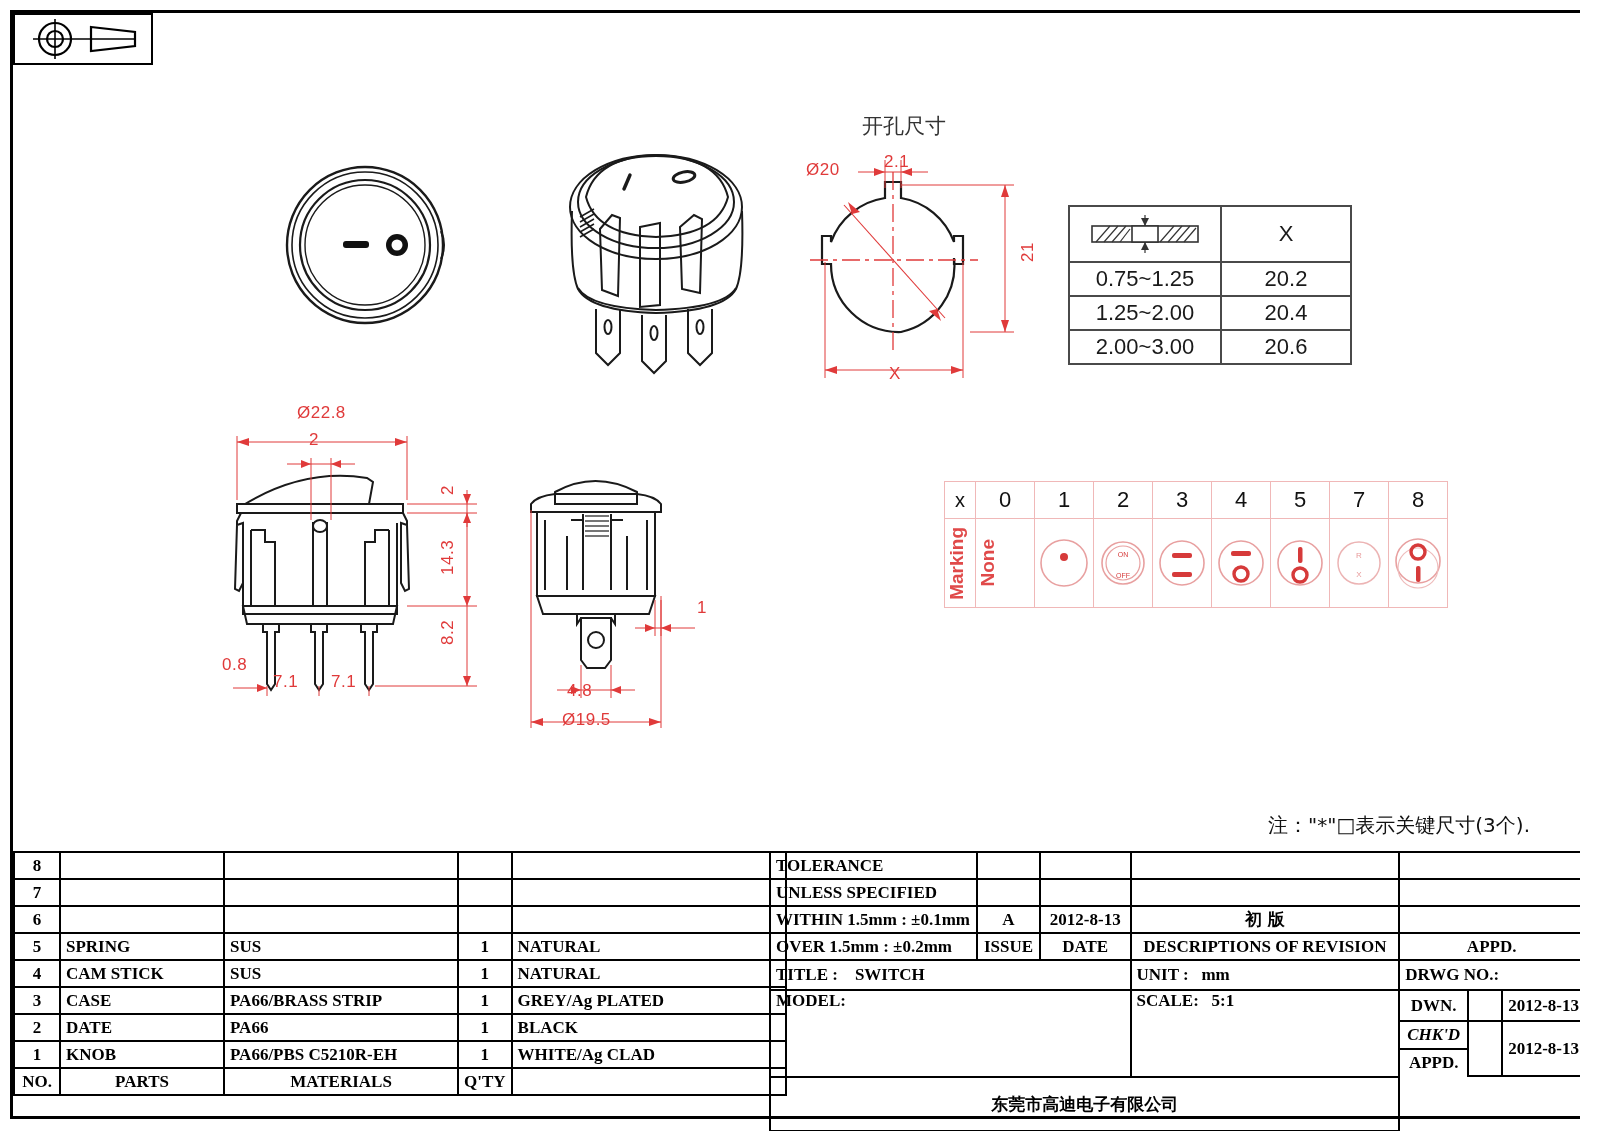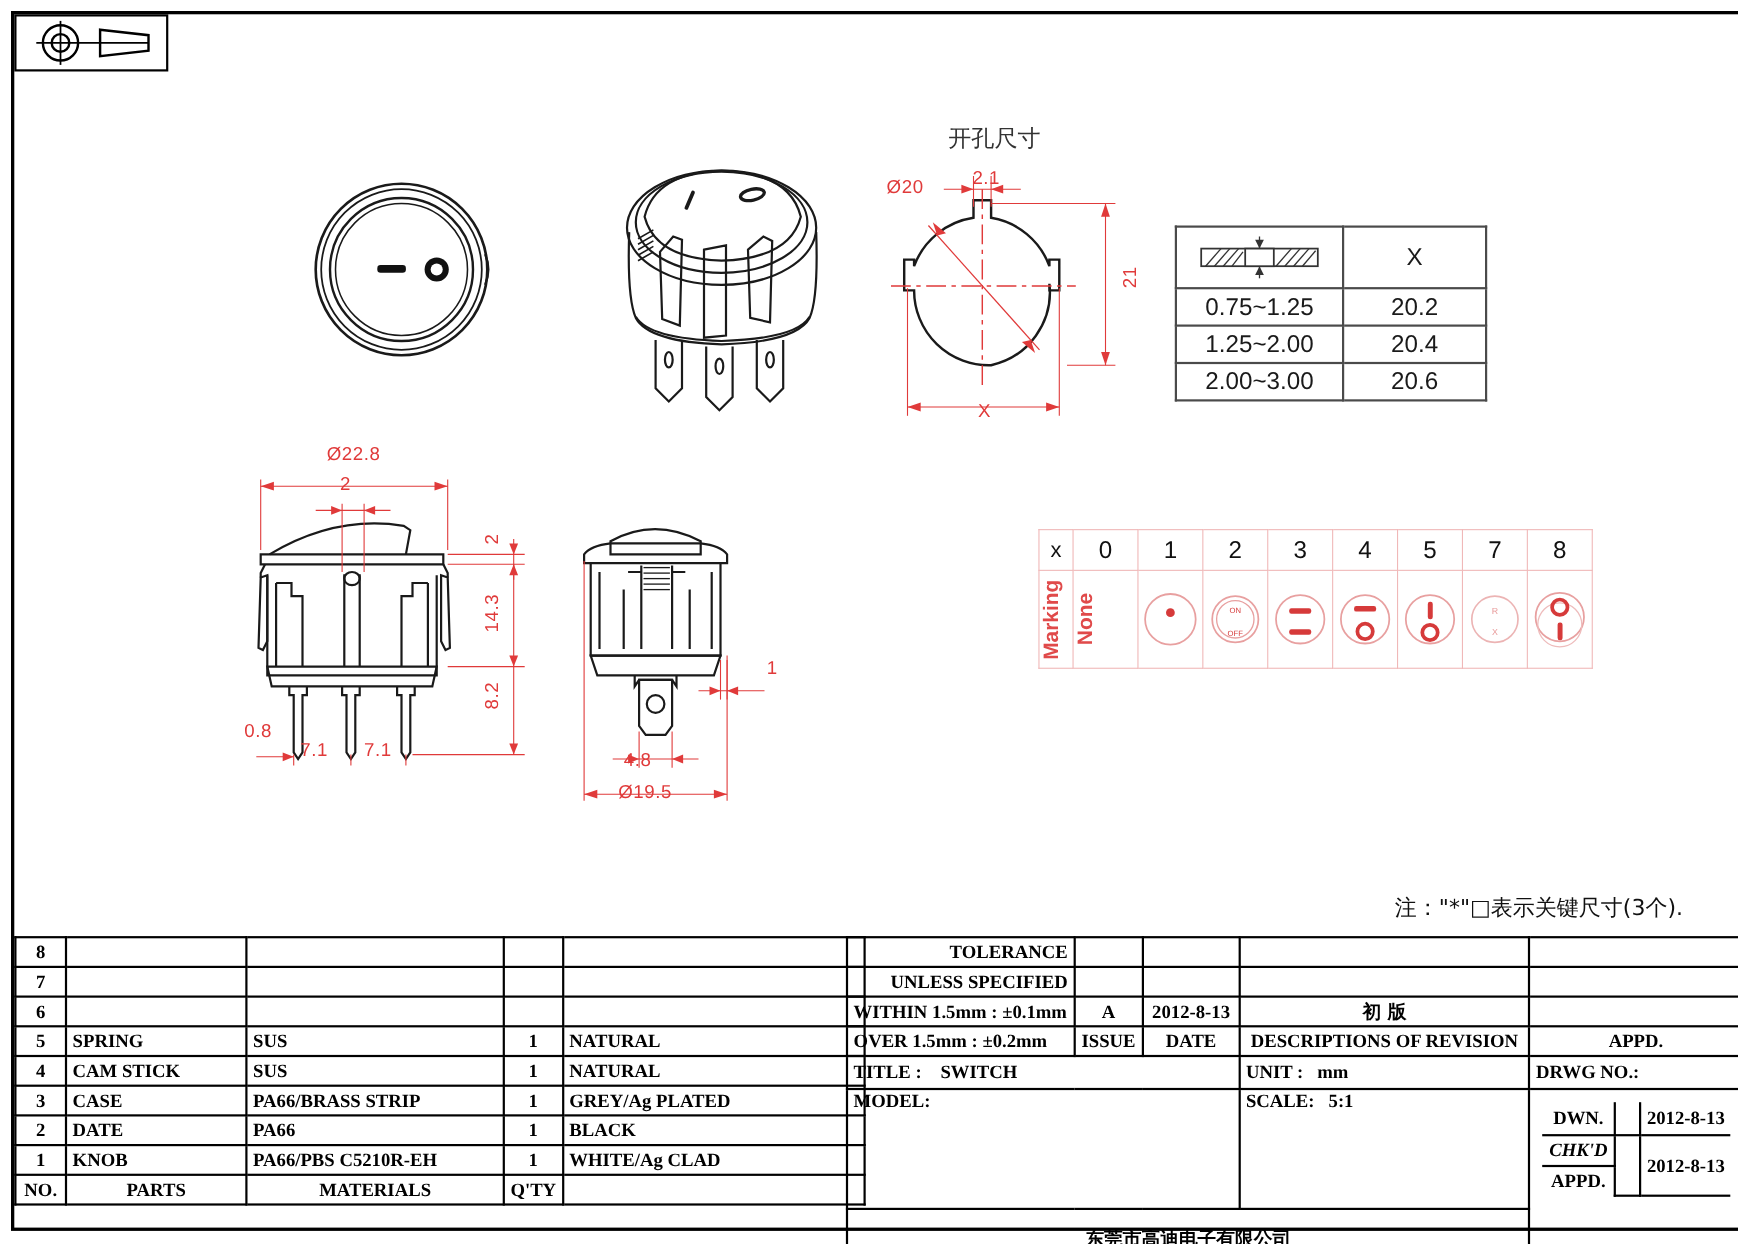--- a/index.html
+++ b/index.html
@@ -55,21 +55,21 @@
   .parts td.hdr{text-align:center;}
 
   
   .tblock{position:absolute;left:756px;top:0;}
   .tblock td{height:25px;}
   .c-tol{width:198px;}
   .c-iss{width:56px;text-align:center;}
   .c-dat{width:100px;text-align:center;}
   .c-des{width:295px;text-align:center;}
   .c-app{width:80px;text-align:center;}
-  .ctr{text-align:right;}
+  .ctr{text-align:left;}
   .small{font-size:15px;}
   .cn{font-family:"DejaVu Sans",sans-serif;font-weight:normal;}
   .company{font-family:"DejaVu Sans",sans-serif;font-size:31px;font-weight:normal;color:#111;text-align:center;}
 </style>
 </head>
 <body>
 
 <div id="sheet">
   <div class="frame"></div>
 
@@ -534,21 +534,21 @@
       </tr>
       <tr>
         <td colspan="3" rowspan="2" style="height:58px;vertical-align:top;">
           <span>MODEL:</span>
           <span></span>
         </td>
         <td rowspan="2" style="vertical-align:top">
           <span>SCALE:</span>
           &nbsp;&nbsp;<span>5:1</span>
         </td>
-        <td colspan="2" style="padding:11px;border:none;">
+        <td colspan="2" style="padding:0;border:none;">
           <table class="g" style="width:100%;border:none;">
             <tbody>
                   <tr>
               <td class="small" style="width:66px;height:29px;text-align:center;border-top:none;border-left:none;">DWN.</td>
               <td style="width:74px;border-top:none;"></td>
               <td class="small ctr" style="border-top:none;border-right:none;">2012-8-13</td>
             </tr>
             <tr>
               <td class="small" style="height:26px;text-align:center;border-left:none;font-style:italic;">CHK'D</td>
               <td rowspan="2"></td>

